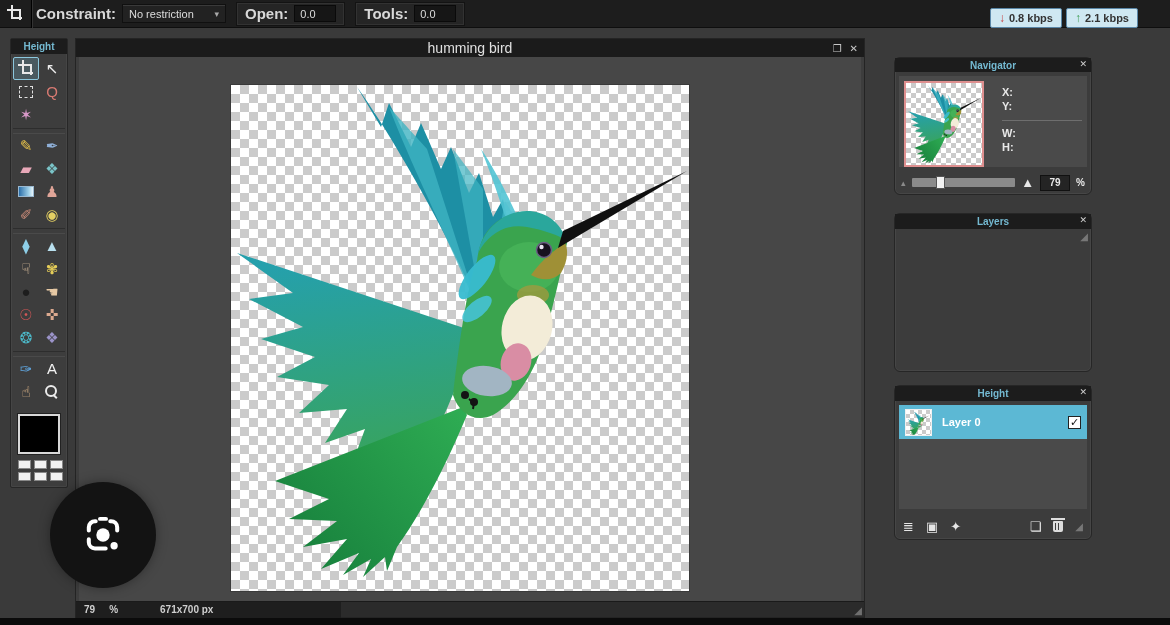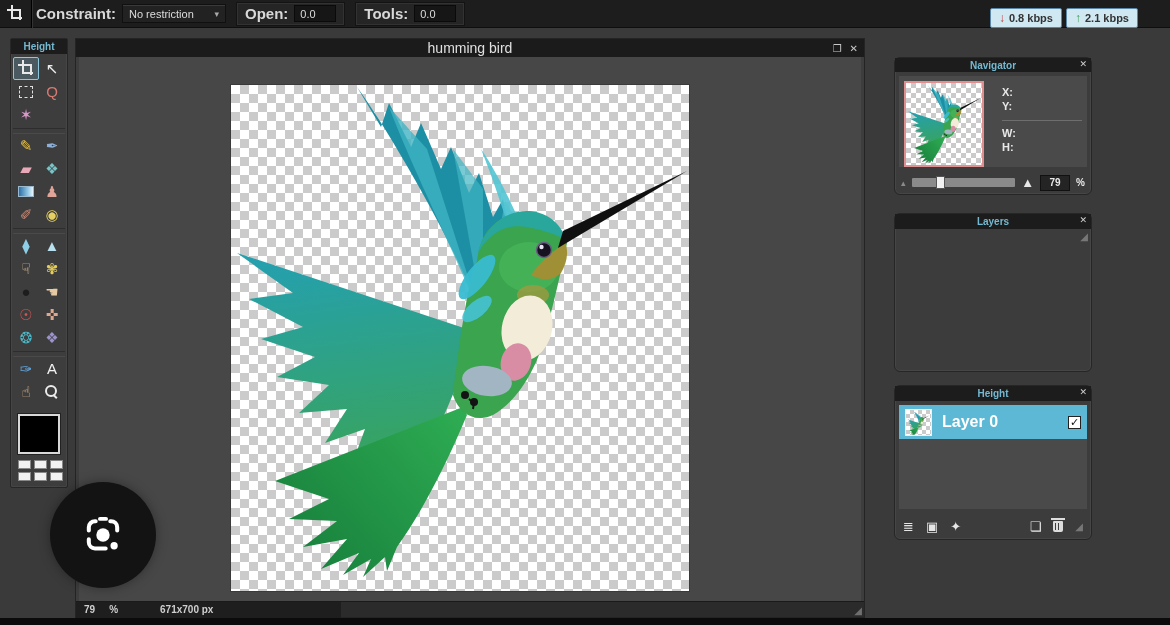--- a/index.html
+++ b/index.html
@@ -100,21 +100,21 @@
   .doc-ico{width:13px;height:15px;background:#f4f4f4;border-radius:1px;position:relative;display:inline-block;}
   .doc-ico:before{content:"";position:absolute;left:2px;top:3px;width:9px;height:8px;
     background:repeating-linear-gradient(#4a4a4a 0 1px,transparent 1px 3px);}
   .doc-ico:after{content:"";position:absolute;right:-3px;bottom:-1px;width:0;height:0;
     border-left:4px solid transparent;border-bottom:7px solid #e8e8e8;transform:rotate(35deg);}
   .panel-foot{height:14px;position:relative;}
   .panel-foot .grip{position:absolute;right:3px;bottom:1px;color:#777;font-size:10px;}
   .layer-row{height:34px;background:#5cb8d4;display:flex;align-items:center;padding:0 6px;gap:10px;}
   .layer-thumb{width:27px;height:27px;border:1px solid #f0f0f0;background-color:#fff;
     background-size:8px 8px;background-position:0 0,4px 4px;position:relative;}
-  .layer-label{flex:1;color:#fff;font-size:16px;font-weight:bold;}
+  .layer-label{flex:1;color:#fff;font-size:11px;font-weight:bold;}
   .layer-check{width:13px;height:13px;background:#fff;border:1px solid #222;display:flex;align-items:center;
     justify-content:center;font-size:11px;font-weight:bold;color:#111;}
   .layers-foot{height:26px;display:flex;align-items:center;padding:0 8px;gap:12px;color:#e6e6e6;font-size:13px;}
   .layers-foot .spacer{flex:1;}
   .trash-ico{width:10px;height:11px;background:#ddd;border-radius:1px 1px 2px 2px;position:relative;display:inline-block;}
   .trash-ico:before{content:"";position:absolute;left:-2px;top:-3px;width:14px;height:2px;background:#ddd;}
   .trash-ico:after{content:"";position:absolute;left:2px;top:2px;width:6px;height:7px;
     background:repeating-linear-gradient(90deg,#3d3d3d 0 1px,transparent 1px 3px);}
   
   .lens-btn{position:absolute;left:50px;top:482px;width:106px;height:106px;border-radius:50%;

